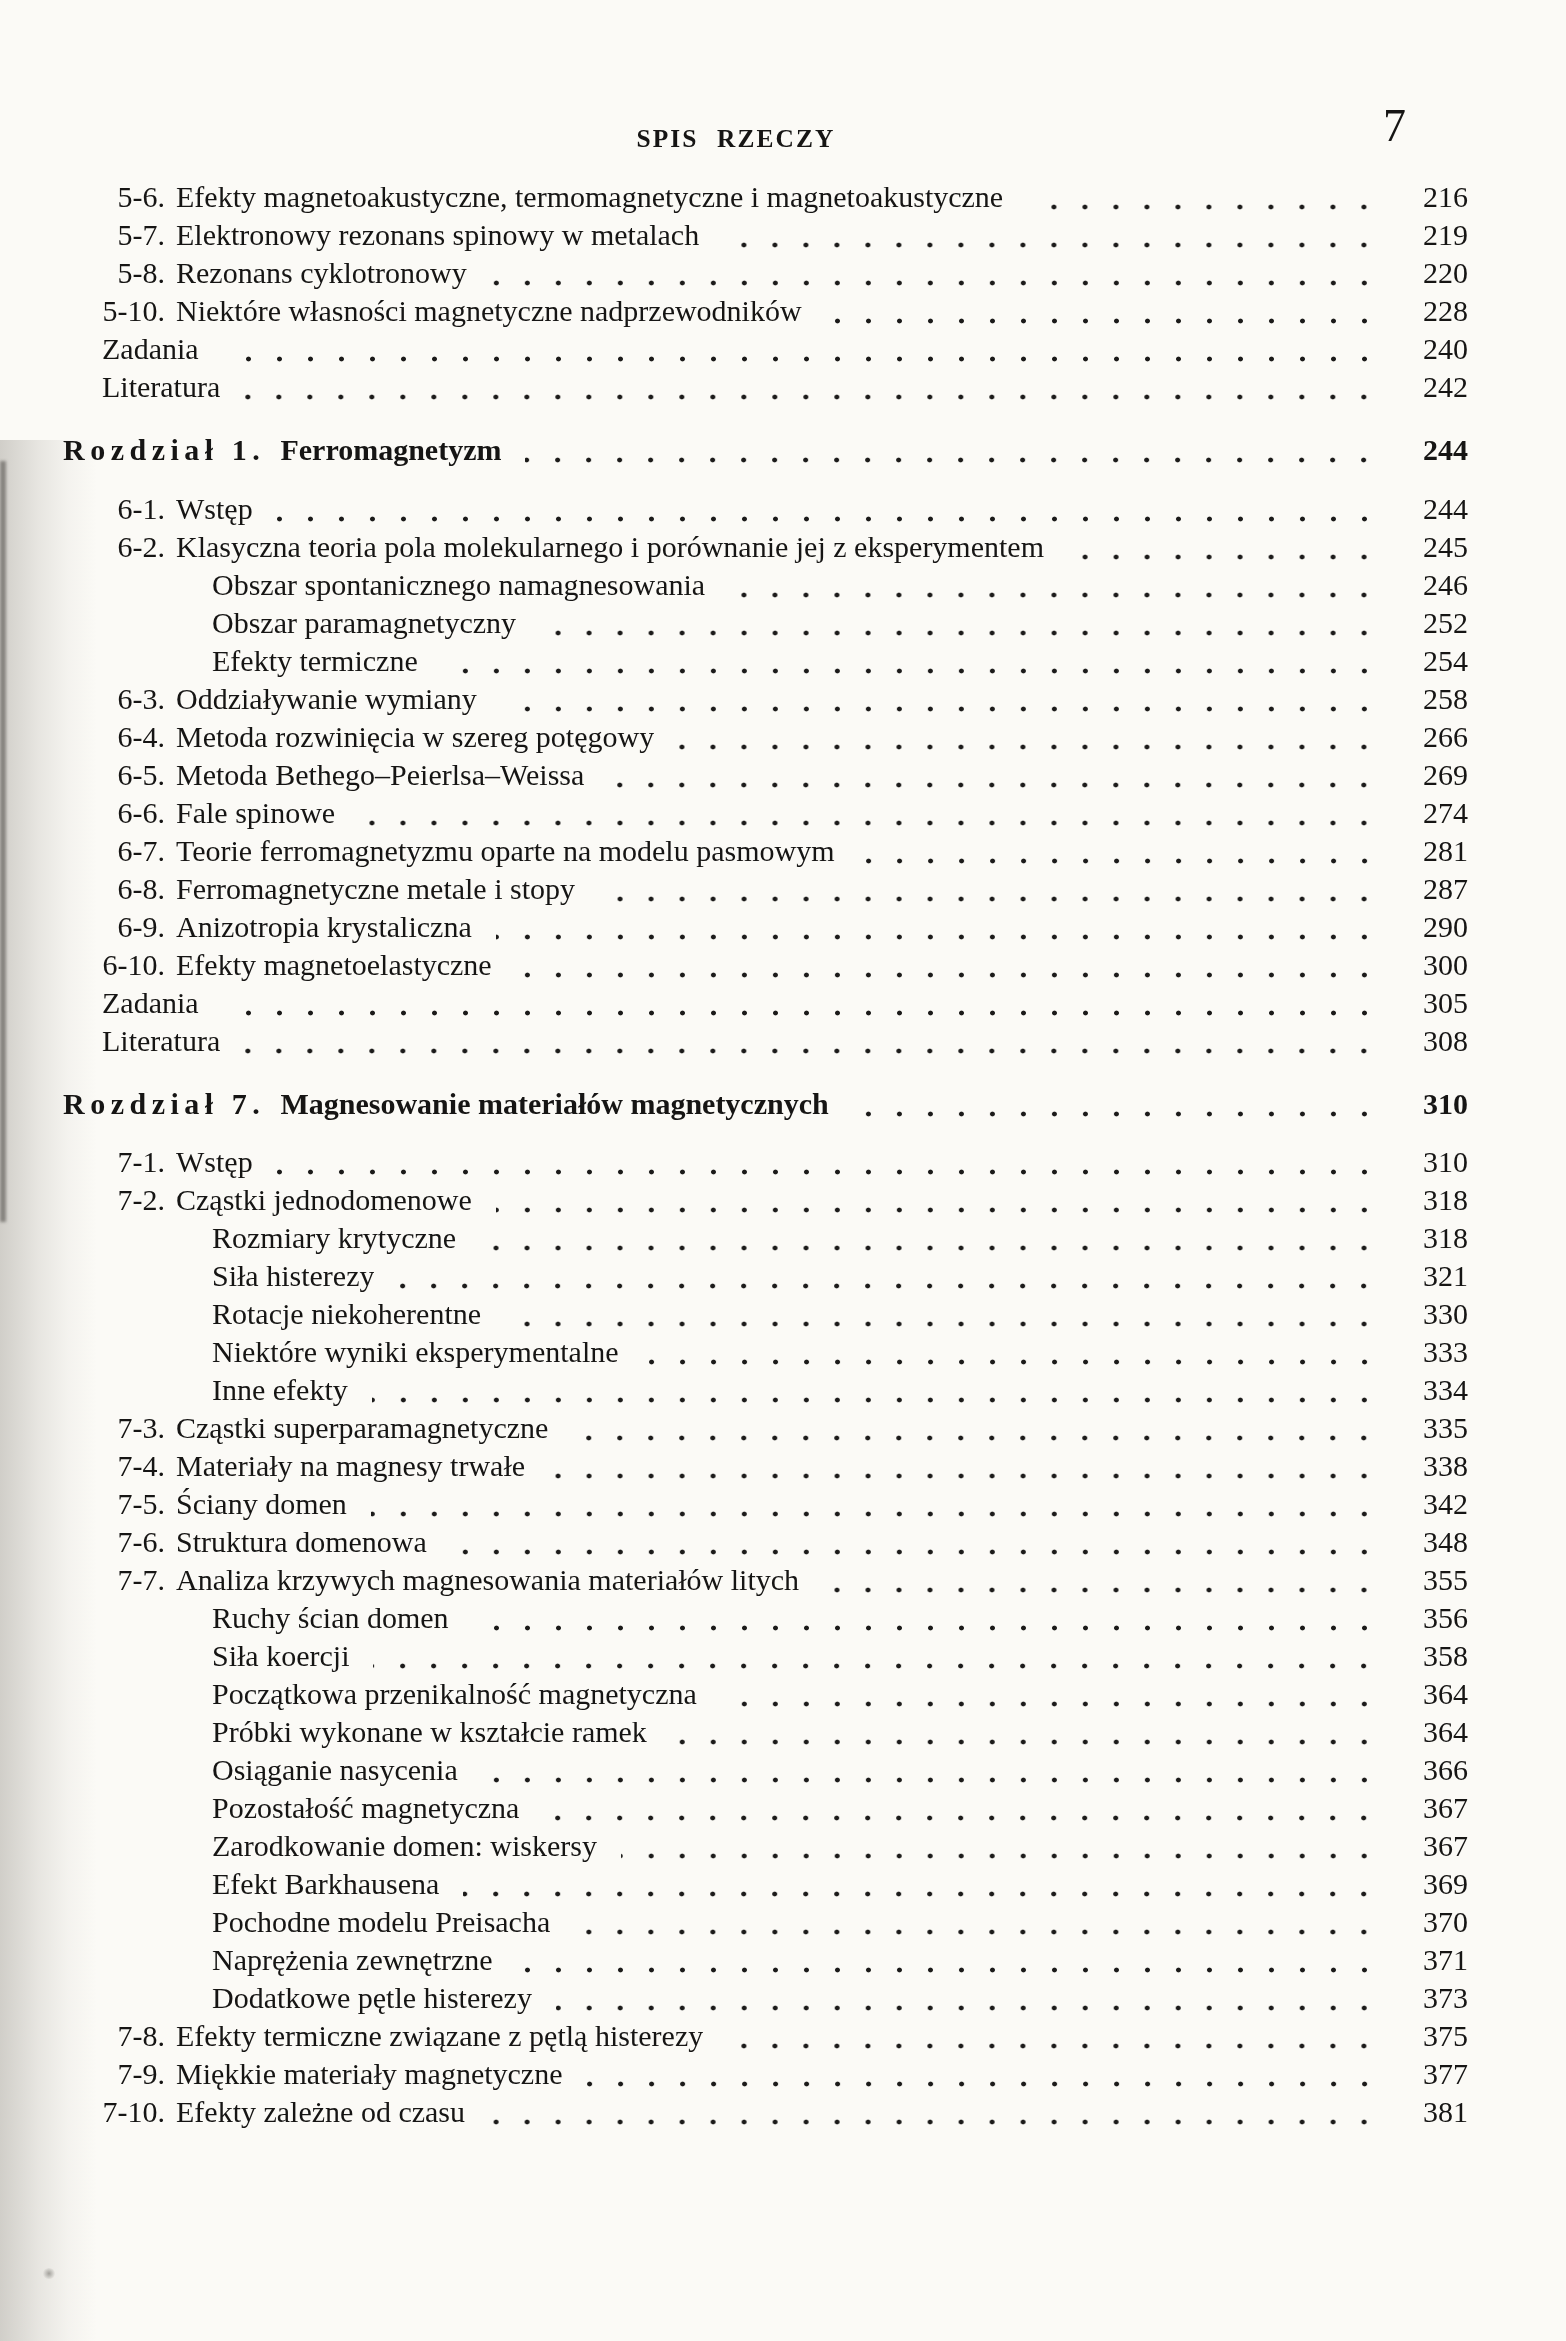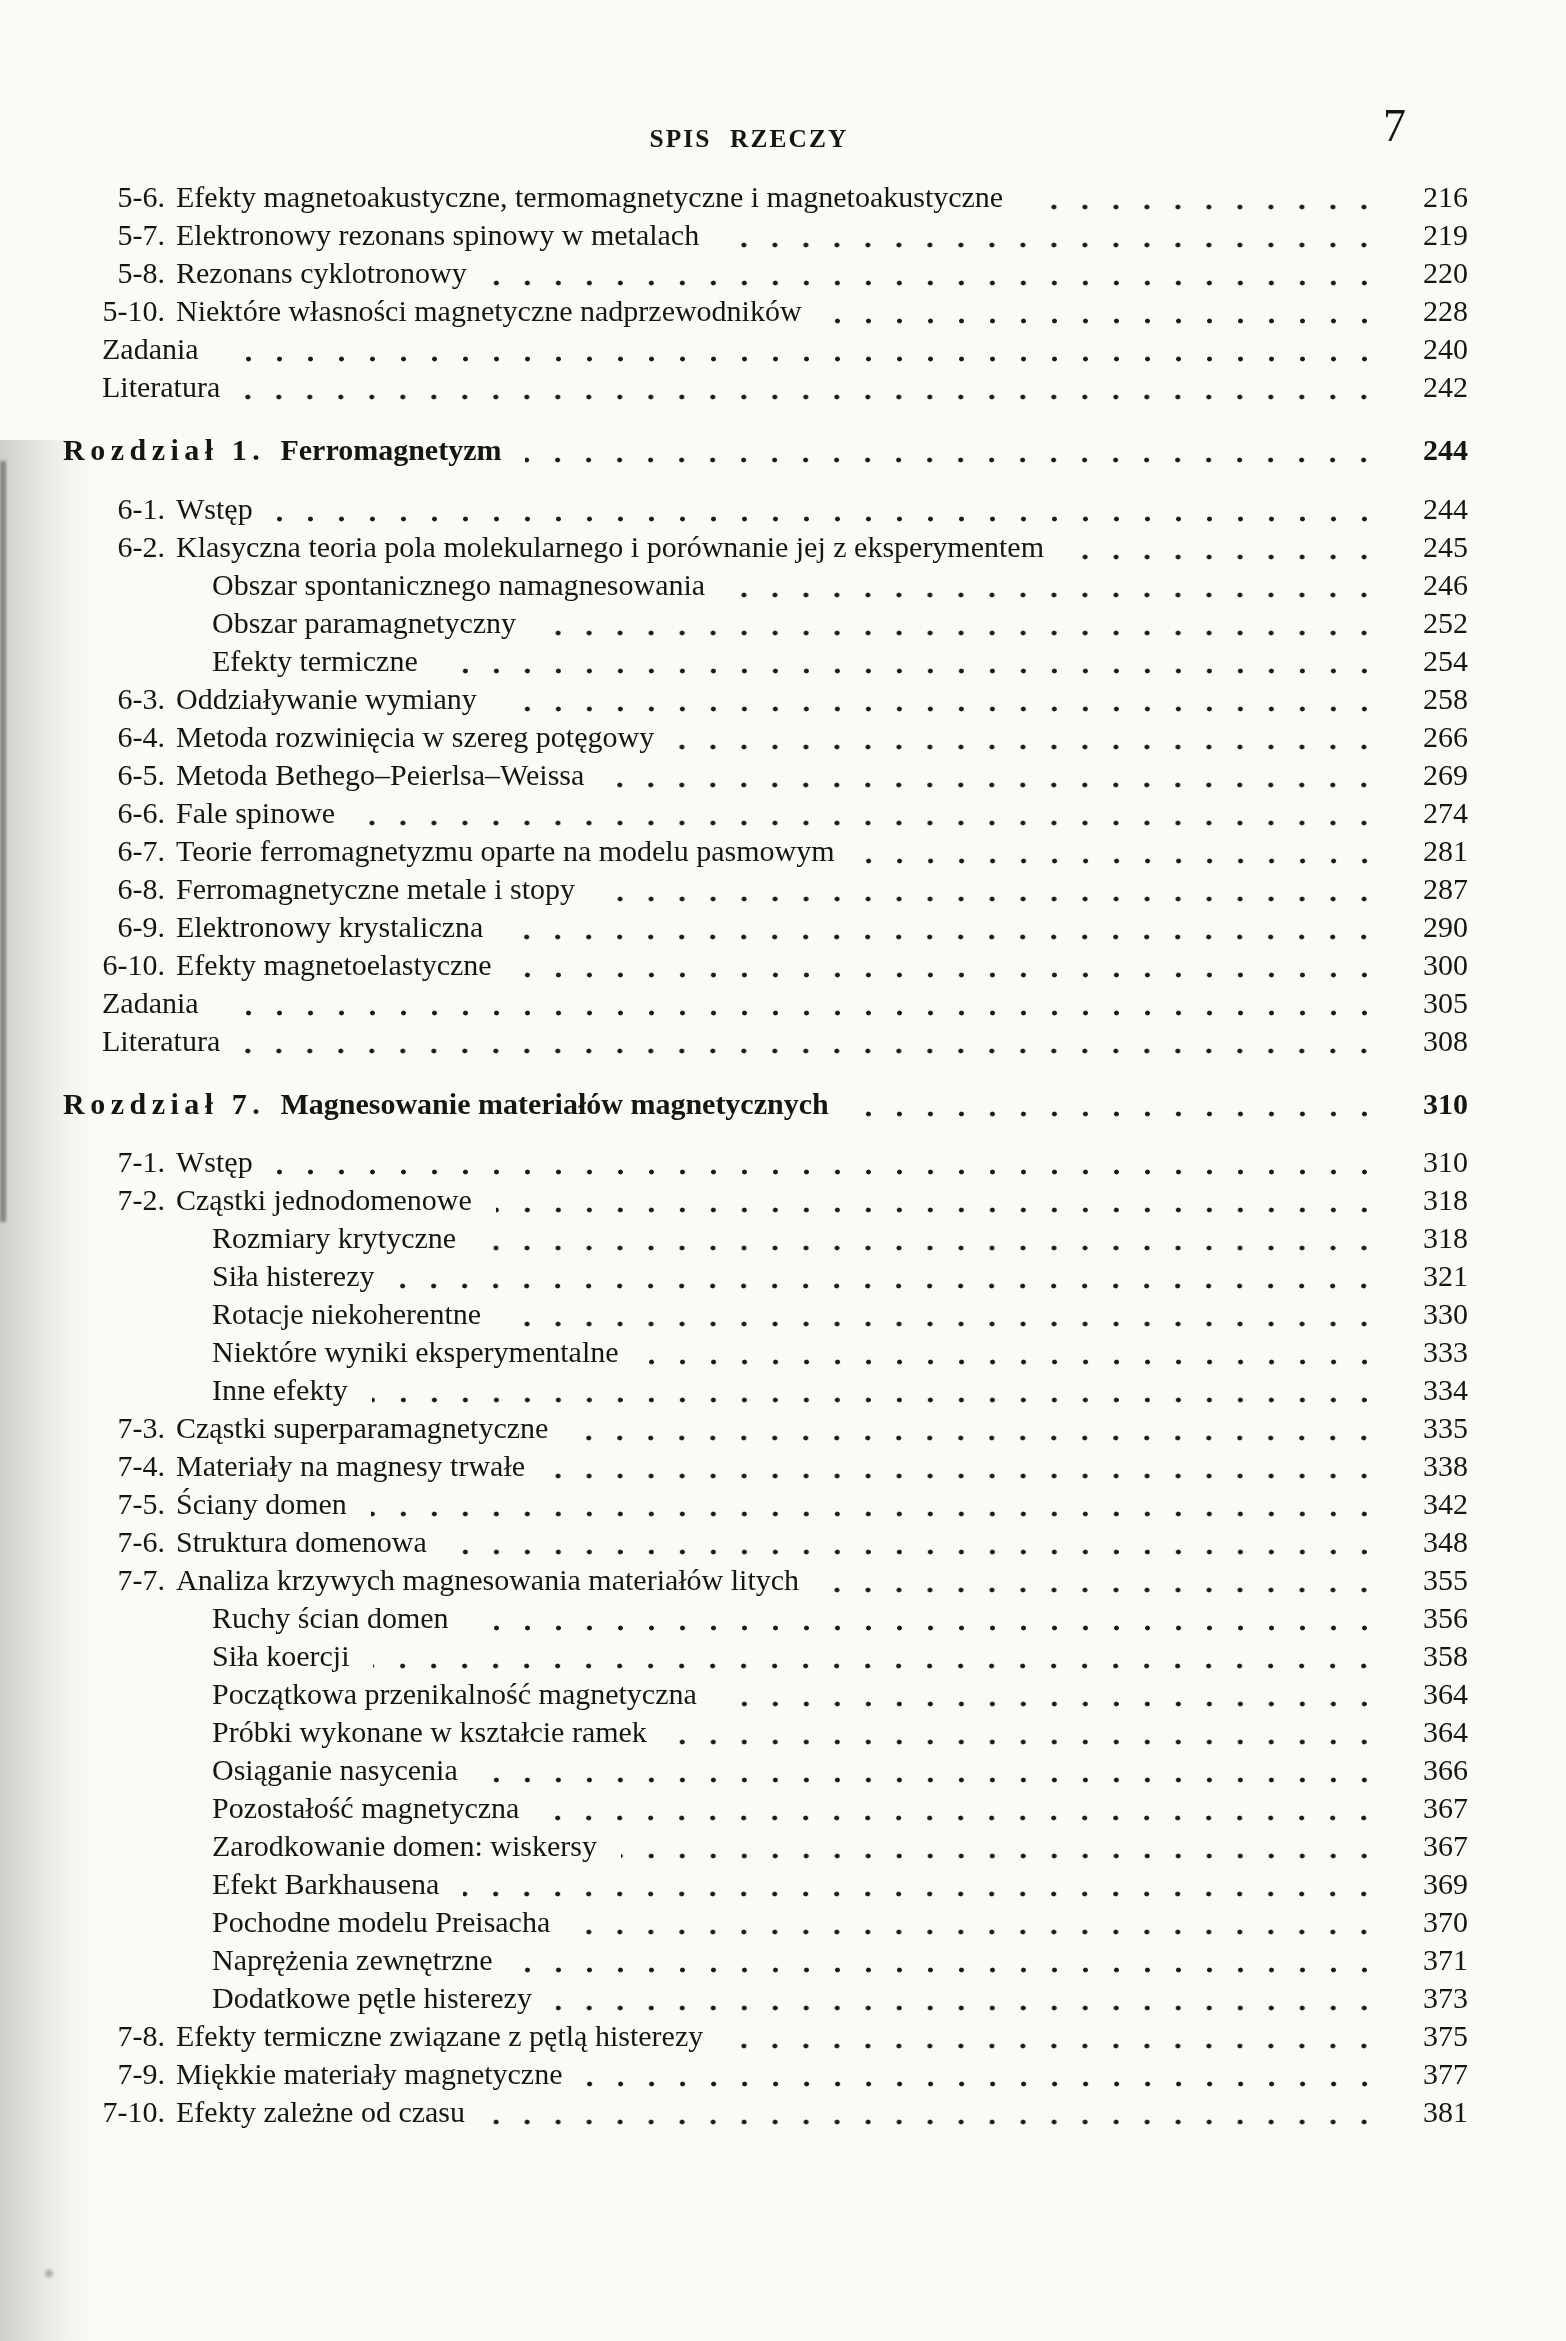--- a/index.html
+++ b/index.html
@@ -41,21 +41,21 @@
     left: 42px; top: 2268px;
     width: 13.5px; height: 11px;
     border-radius: 50%;
     background: radial-gradient(circle, rgba(90,88,82,0.5), rgba(90,88,82,0) 70%);
     pointer-events: none;
   }
   
   .header-title {
     position: absolute;
     top: 124px;
-    left: 13px;
+    left: 0;
     width: 1472px;
     text-align: center;
     font-size: 25.4px;
     font-weight: bold;
     letter-spacing: 2.1px;
     word-spacing: 10.2px;
   }
   .header-page {
     position: absolute;
     top: 100px;
@@ -235,21 +235,21 @@
     <span class="page">281</span>
   </div>
       <div class="row entry">
     <span class="num">6-8.</span>
     <span class="label">Ferromagnetyczne metale i stopy</span>
     <span class="leader"></span>
     <span class="page">287</span>
   </div>
       <div class="row entry">
     <span class="num">6-9.</span>
-    <span class="label">Elektronowy krystaliczna</span>
+    <span class="label">Anizotropia krystaliczna</span>
     <span class="leader"></span>
     <span class="page">290</span>
   </div>
       <div class="row entry">
     <span class="num">6-10.</span>
     <span class="label">Efekty magnetoelastyczne</span>
     <span class="leader"></span>
     <span class="page">300</span>
   </div>
       <div class="row plain">

